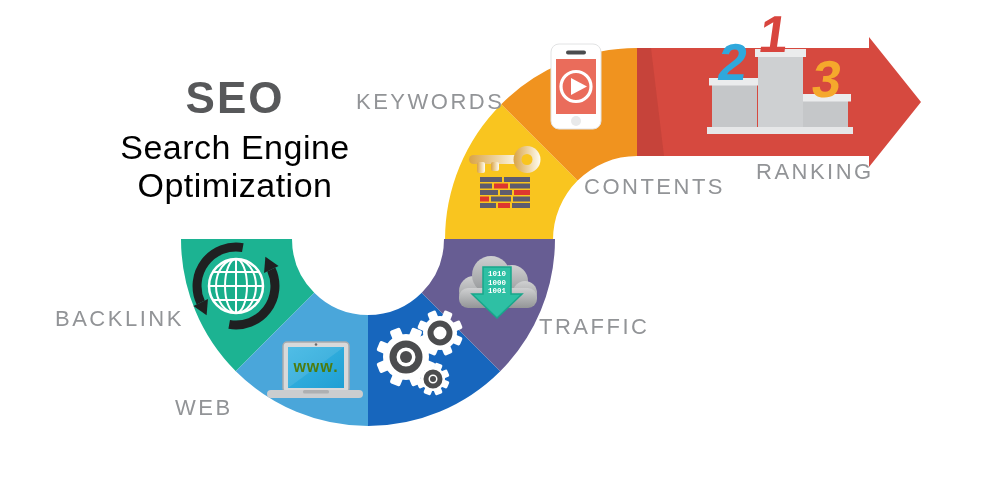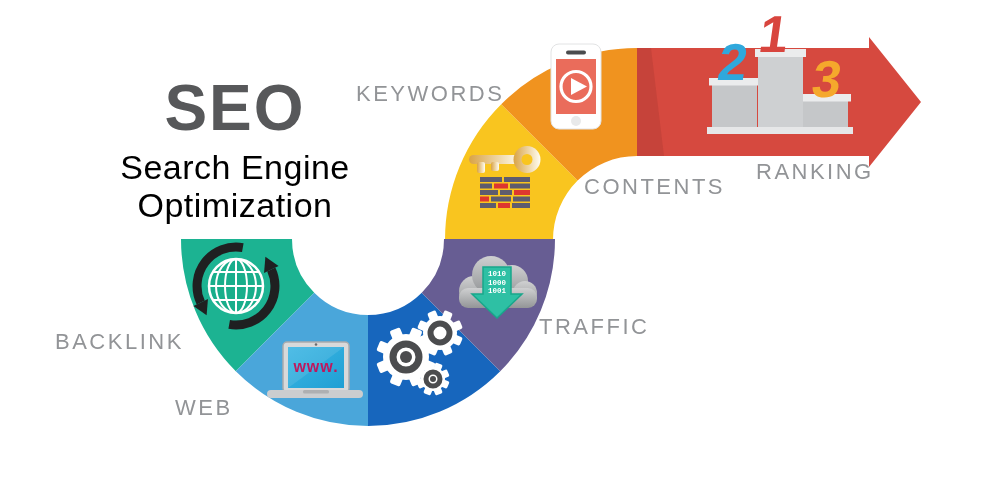--- a/index.html
+++ b/index.html
@@ -1,37 +1,37 @@
 <!DOCTYPE html>
 <html><head>
 <meta charset="utf-8">
 <style>
   html,body{margin:0;padding:0;background:#fff;}
   .stage{position:relative;width:1000px;height:500px;background:#fff;overflow:hidden;
          font-family:"Liberation Sans", sans-serif;}
   .stage svg{position:absolute;left:0;top:0;}
   .lbl{position:absolute;color:#929497;font-size:22px;letter-spacing:2.5px;line-height:1;
        white-space:nowrap;}
-  .lbl-keywords{left:356px;top:83px;}
+  .lbl-keywords{left:356px;top:91px;}
   .lbl-contents{left:584px;top:176px;}
   .lbl-ranking{left:756px;top:161px;}
   .lbl-traffic{left:539px;top:316px;}
   .lbl-analysis{left:426px;top:414px;}
   .lbl-web{left:175px;top:397px;}
-  .lbl-backlink{left:55px;top:308px;margin-top:23px;}
+  .lbl-backlink{left:55px;top:308px;}
   .title{position:absolute;left:75px;top:76px;width:320px;text-align:center;color:#57585a;}
-  .title .acro{font-size:64px;font-weight:bold;letter-spacing:2px;line-height:1;}
+  .title .acro{font-size:44px;font-weight:bold;letter-spacing:2px;line-height:1;}
   .title .sub{font-size:34px;font-weight:400;line-height:1.12;color:#000000;letter-spacing:0.5px;}
   .title .sub1{margin-top:8px;}
   .num{position:absolute;width:44px;text-align:center;font-weight:bold;font-size:52px;
        line-height:1;transform:skewX(-8deg);}
   .num-1{left:752px;top:8px;color:#d8453e;}
   .num-2{left:711px;top:36px;color:#2fa8dc;}
   .num-3{left:805px;top:53px;color:#f5a82c;}
-  .www{position:absolute;left:288px;top:358px;width:56px;text-align:center;color:#be185d;
+  .www{position:absolute;left:288px;top:358px;width:56px;text-align:center;color:#4d7c0f;
        font-weight:bold;font-size:16px;letter-spacing:1px;}
   .binary{position:absolute;left:479px;top:270px;width:36px;text-align:center;color:#fff;
           font-family:Liberation Mono, monospace;font-weight:bold;font-size:7.5px;line-height:8.5px;}
 </style>
 </head>
 <body>
 
 <div class="stage">
 
 <svg width="1000" height="500" viewBox="0 0 1000 500">

